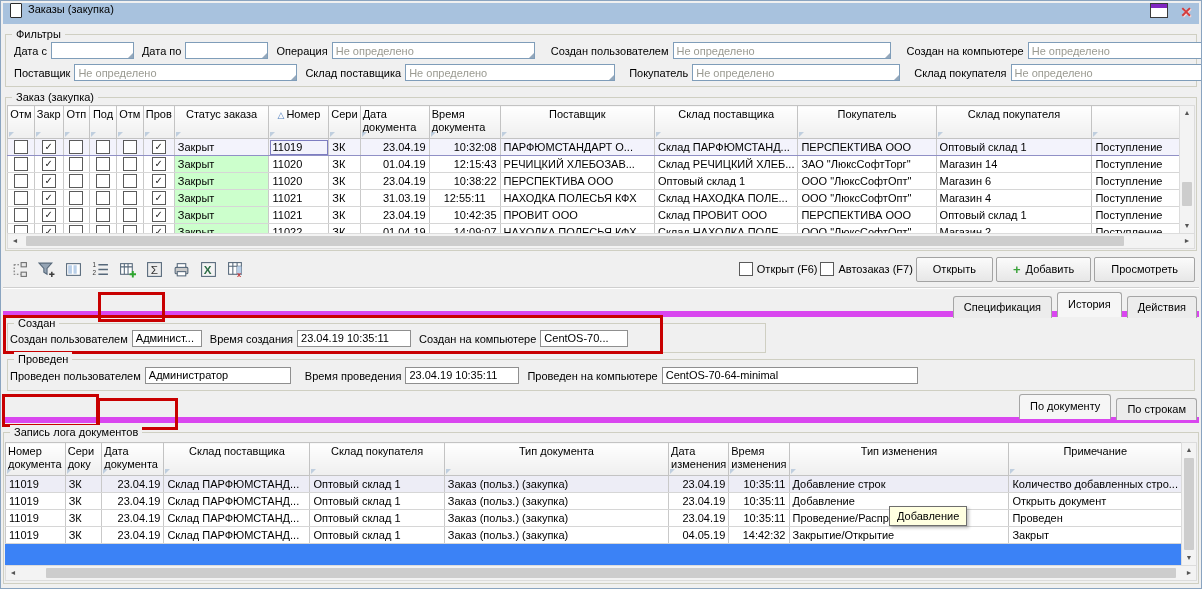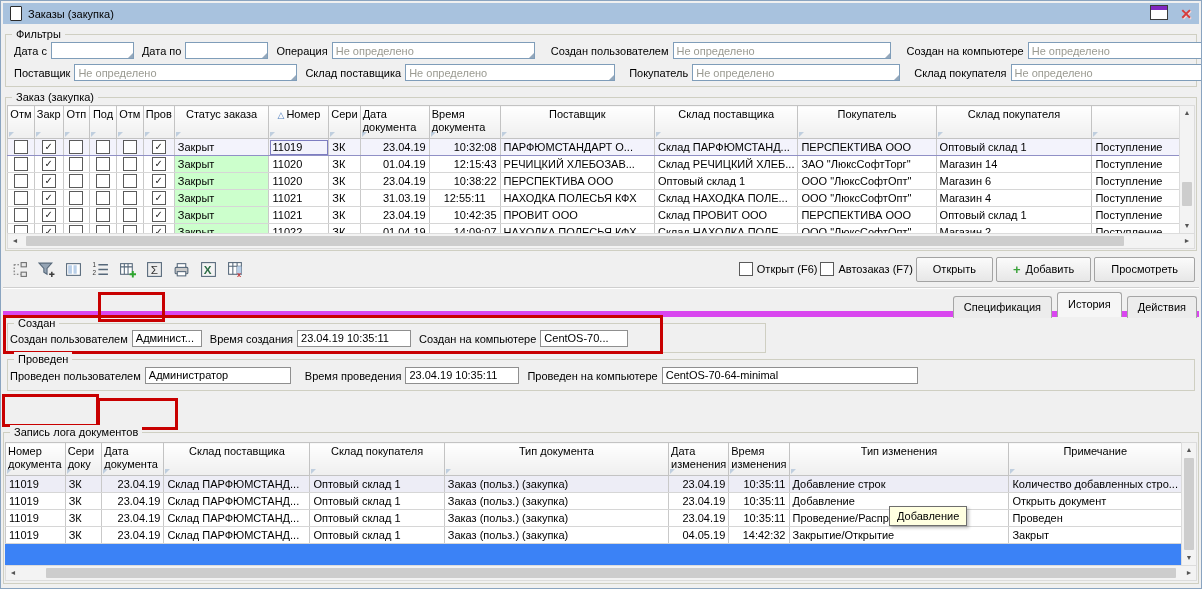--- a/index.html
+++ b/index.html
@@ -1,21 +1,21 @@
 <!DOCTYPE html>
 <html><head>
 <meta charset="utf-8">
 <style>
   html,body{margin:0;padding:0;background:#fff;}
   .window{position:relative;width:1202px;height:589px;box-sizing:border-box;border:1px solid #8aa4c0;
     background:#f0f0f0;font-family:"Liberation Sans",sans-serif;font-size:11px;color:#000;overflow:hidden;}
 
   
   .titlebar{position:absolute;left:2px;top:2px;right:2px;height:21px;background:#a8c2de;
-    display:flex;align-items:center;padding:0 7px;gap:6px;box-sizing:border-box;}
+    display:flex;align-items:flex-start;padding:0 7px;gap:6px;box-sizing:border-box;}
   .doc-icon{width:10px;height:13px;background:#fff;border:1px solid #2b2b2b;border-radius:1px;}
   .win-controls{margin-left:auto;display:flex;align-items:center;gap:12px;}
   .restore-glyph{display:inline-block;width:16px;height:13px;border:1px solid #3a3a3a;background:#fff;position:relative;}
   .restore-glyph::before{content:"";position:absolute;left:0;top:0;right:0;height:4px;background:#8026c0;}
   .close-glyph{color:#d43b3b;font-weight:bold;font-size:14px;line-height:14px;text-shadow:1px 1px 0 #f7d5d5;}
 
   
   .groupbox{position:absolute;border:1px solid #cfcfc2;box-sizing:border-box;}
   .legend{position:absolute;top:-8px;left:6px;background:#f0f0f0;padding:0 4px;line-height:14px;white-space:nowrap;}
 
@@ -398,20 +398,24 @@
     <div class="fieldrow" style="left:2px;top:7px;">
       <span class="flabel">Проведен пользователем</span>
       <span class="valbox" style="width:138px">Администратор</span>
       <span class="flabel ml14">Время проведения</span>
       <span class="valbox" style="width:106px">23.04.19 10:35:11</span>
       <span class="flabel ml8">Проведен на компьютере</span>
       <span class="valbox" style="width:248px">CentOS-70-64-minimal</span>
     </div>
   </div>
 
+  <div class="tabbar" style="top:392px;height:30px;">
+    <span class="tab active"><span>По документу</span></span>
+    <span class="tab"><span>По строкам</span></span>
+  </div>
   <div class="redbox" style="left: 1px; top: 393px; width: 97px; height: 33px; border-color: rgb(200, 0, 0);"></div>
   <div class="redbox" style="left: 96px; top: 397px; width: 81px; height: 32px; border-color: rgb(200, 0, 0);"></div>
 
   <div class="groupbox" style="left:2px;top:431px;width:1196px;height:152px;">
     <span class="legend">Запись лога документов</span>
     <div class="tablewrap" style="left:1px;top:9px;width:1177px;height:124px;">
         <table class="grid">
           <colgroup>
             <col style="width: 60px;">
             <col style="width: 38px;">

